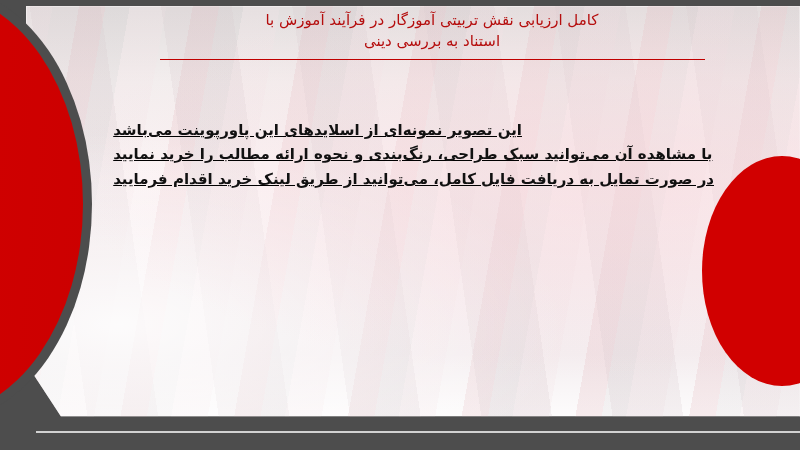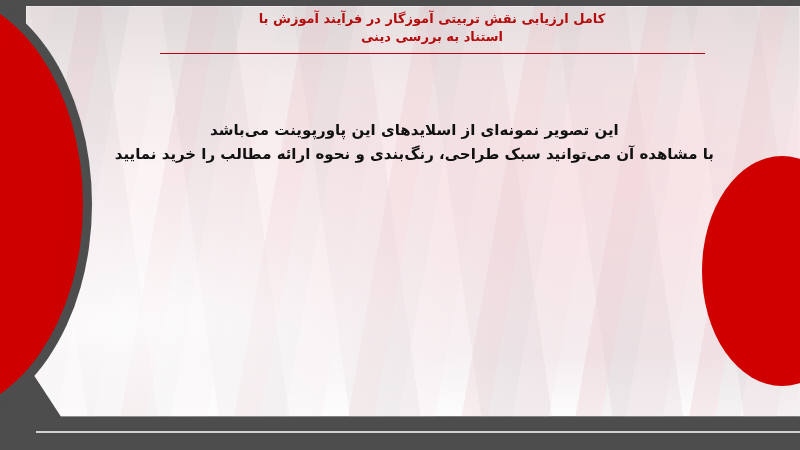--- a/index.html
+++ b/index.html
@@ -112,40 +112,41 @@
 
   
   .title-block{
     position:absolute;
     left:110px;right:46px;top:10px;
     text-align:center;
     z-index:10;
   }
   .title{
     color:#b50d0d;
-    font-size:13px;
-    font-weight:700;
+    font-size:15px;
+    font-weight:400;
     line-height:1.42;
     letter-spacing:0;
     direction:rtl;
   }
   .title-rule{
     margin:6px auto 0 auto;
     width:545px;height:0;
     border-top:1.6px solid #c00000;
   }
 
   
   .body-block{
     position:absolute;
     right:86px;
     top:118px;
     z-index:10;
     direction:rtl;
-    text-align:center;
+    text-align:left;
+    text-decoration:underline;
   }
   .body-line{
     color:#111111;
     font-size:15px;
     font-weight:600;
     line-height:1.63;
     white-space:nowrap;
   }
 </style>
 </head>
@@ -167,18 +168,19 @@
 
   <div class="title-block">
     <div class="title">کامل ارزیابی نقش تربیتی آموزگار در فرآیند آموزش با</div>
     <div class="title">استناد به بررسی دینی</div>
     <div class="title-rule"></div>
   </div>
 
   <div class="body-block">
     <div class="body-line">این تصویر نمونه‌ای از اسلایدهای این پاورپوینت می‌باشد</div>
     <div class="body-line">با مشاهده آن می‌توانید سبک طراحی، رنگ‌بندی و نحوه ارائه مطالب را خرید نمایید</div>
+    <div class="body-line">در صورت تمایل به دریافت فایل کامل، می‌توانید از طریق لینک خرید اقدام فرمایید</div>
   </div>
 
   <div class="bottom-hair"></div>
   <div class="bottom-band"></div>
 
 </div>
 
 </body></html>

